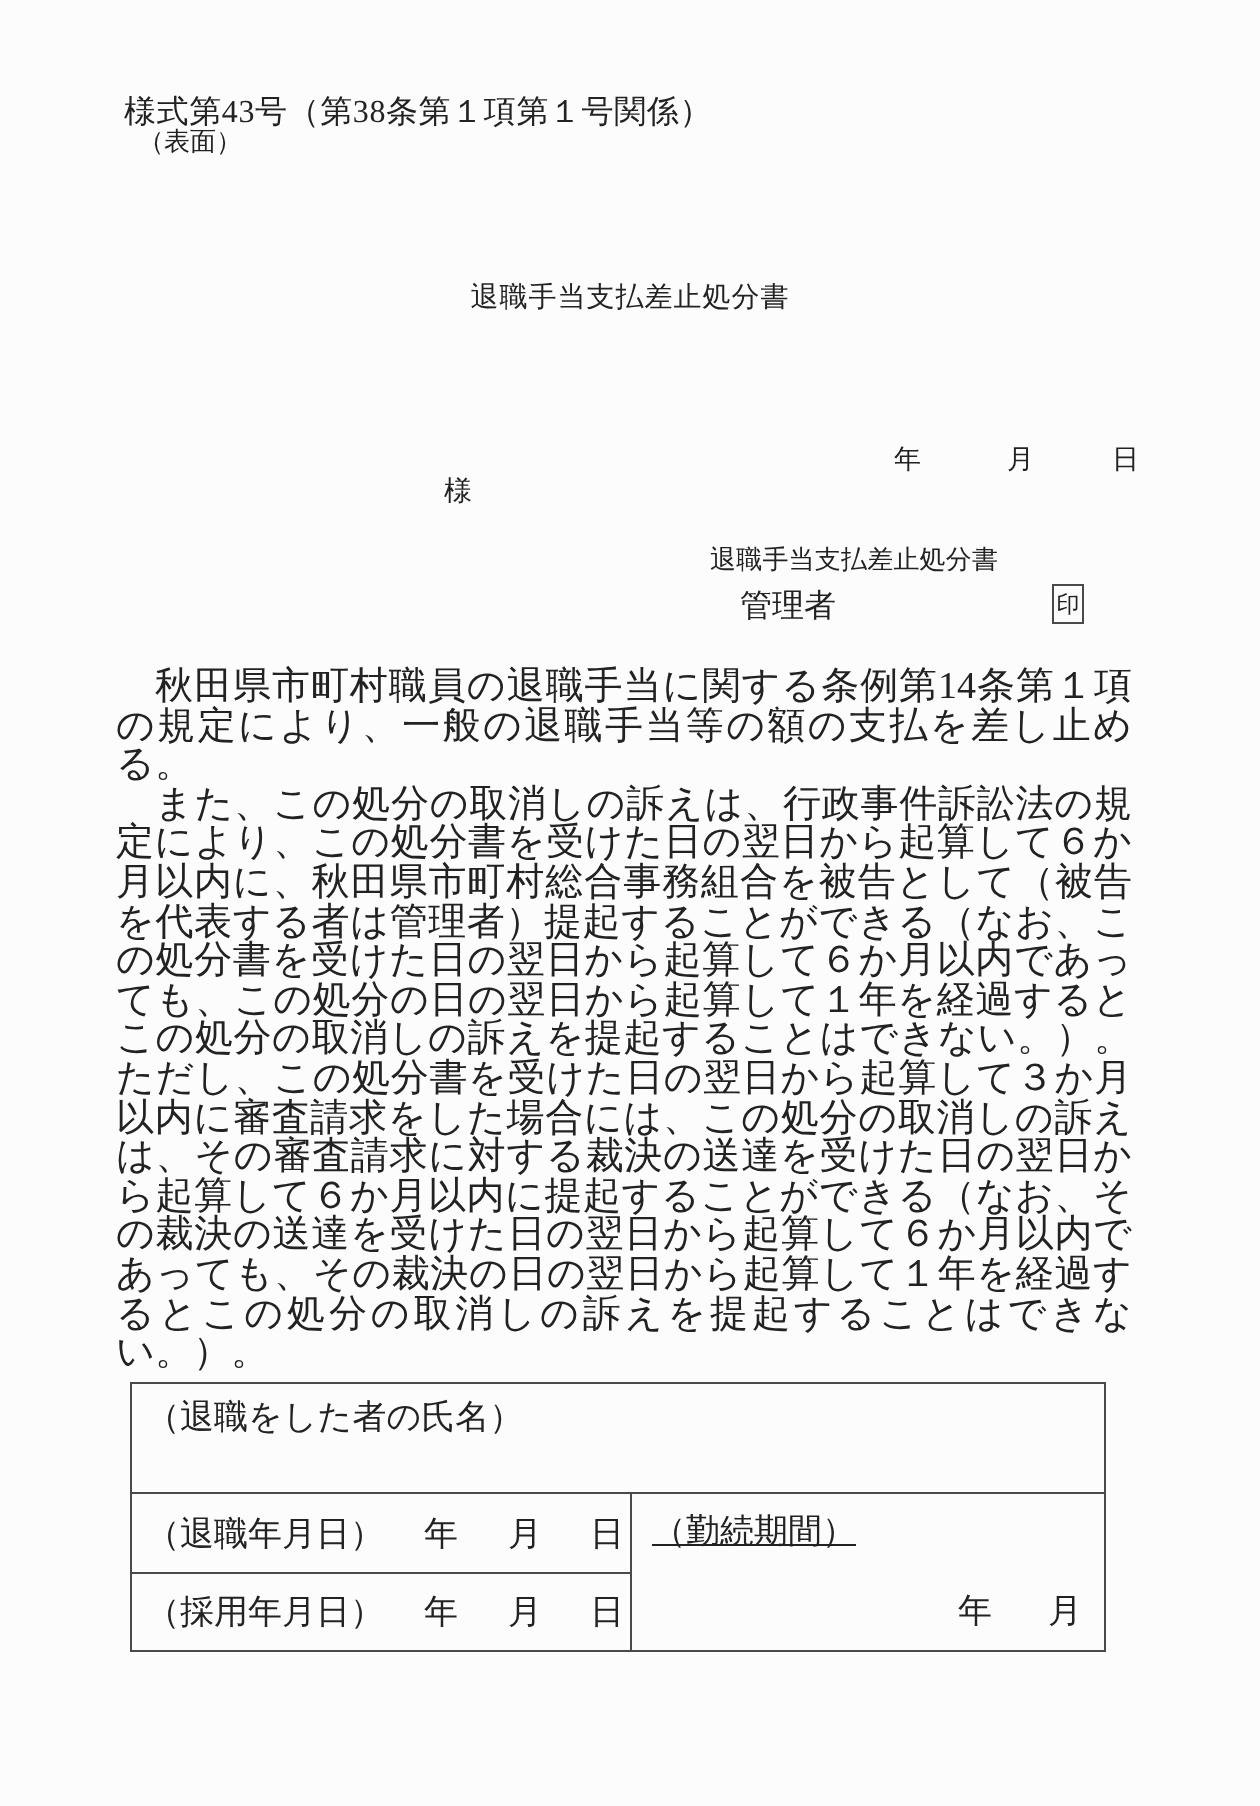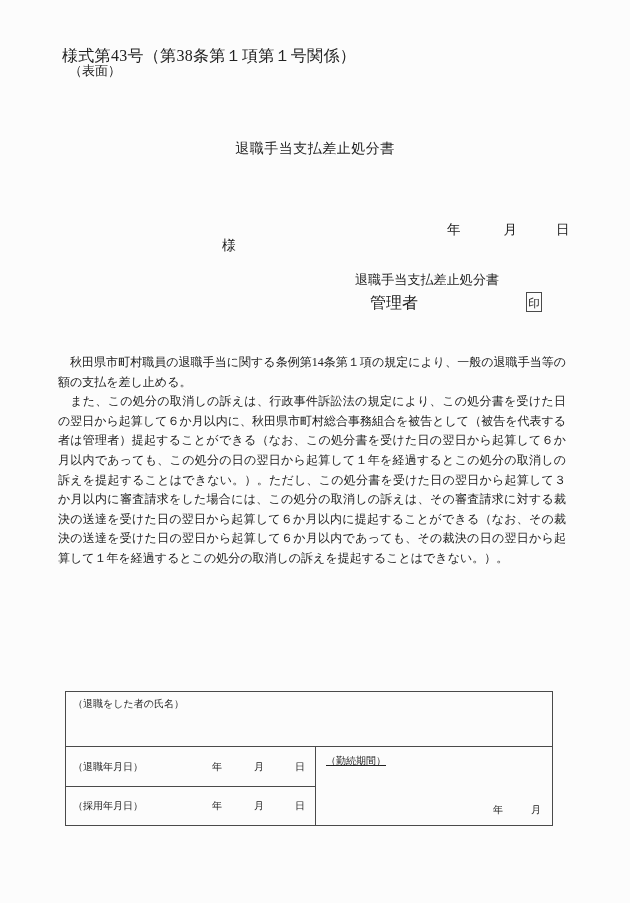--- a/index.html
+++ b/index.html
@@ -65,34 +65,34 @@
     left: 526px; top: 292px;
     width: 16px; height: 20px;
     border: 1px solid #4a4a4a;
     font-size: 11.5px;
     line-height: 20px;
     text-align: center;
     box-sizing: border-box;
   }
 
   .body-text {
-    left: 58px; top: 353px;
+    left: 58px; top: 334px;
     width: 508px;
-    font-size: 12px;
+    font-size: 19px;
     line-height: 19.6px;
     text-align: justify;
     text-justify: inter-ideograph;
   }
   .body-text p { margin: 0; }
 
   .info-table {
     left: 65px; top: 691px;
     border-collapse: collapse;
     table-layout: fixed;
-    font-size: 10px;
+    font-size: 17px;
     color: #222222;
   }
   .info-table td {
     border: 1px solid #4a4a4a;
     padding: 0;
   }
   .cell-name {
     height: 44px;
     vertical-align: top;
     padding: 5px 7px !important;

